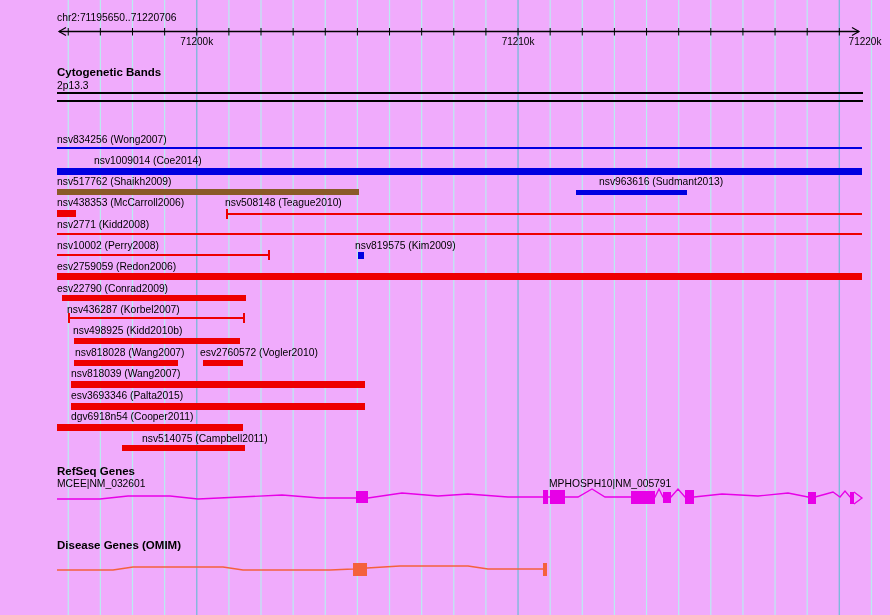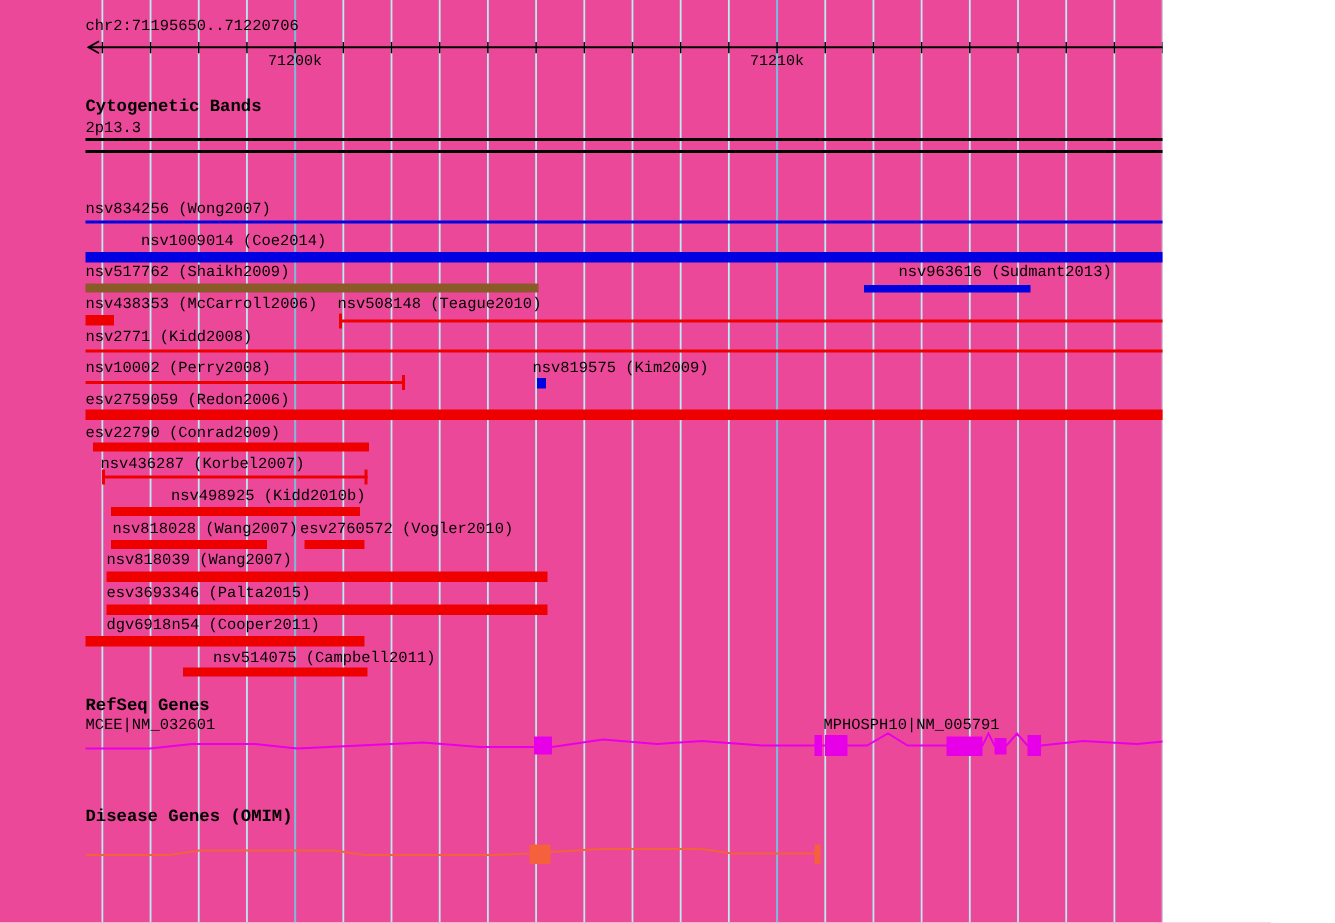--- a/index.html
+++ b/index.html
@@ -1,18 +1,18 @@
 <!DOCTYPE html>
 <html><head>
 <meta charset="utf-8">
 <style>
   html,body{margin:0;padding:0;background:#ffffff;}
   .stage{
-    position:relative;width:775px;height:615px;background:#ec4899;overflow:hidden;
-    font-family:Liberation Mono, monospace;
+    position:relative;width:890px;height:615px;background:#f0abfc;overflow:hidden;
+    font-family:Liberation Sans, sans-serif;
   }
   .stage svg{position:absolute;left:0;top:0;}
   .t{
     position:absolute;font-size:10.3px;line-height:12px;color:#000;
     white-space:pre;letter-spacing:0;
   }
   .hd{font-weight:bold;font-size:11.5px;line-height:12px;}
   .tick-label{font-size:10px;transform:translateX(-50%);}
   .glyph{position:absolute;}
   .hline-black{position:absolute;height:2px;background:#000;}
@@ -116,21 +116,21 @@
       <div class="glyph" style="left: 268px; top: 250px; width: 2px; height: 10px; background: rgb(238, 0, 0);"></div>
       <div class="glyph" style="left: 358px; top: 252px; width: 6px; height: 7px; background: rgb(0, 0, 224);"></div>
       <div class="t" style="left: 57px; top: 261px;">esv2759059 (Redon2006)</div>
       <div class="glyph" style="left: 57px; top: 273px; width: 805px; height: 7px; background: rgb(238, 0, 0);"></div>
       <div class="t" style="left: 57px; top: 283px;">esv22790 (Conrad2009)</div>
       <div class="glyph" style="left: 62px; top: 295px; width: 184px; height: 6px; background: rgb(238, 0, 0);"></div>
       <div class="t" style="left: 67px; top: 304px;">nsv436287 (Korbel2007)</div>
       <div class="glyph" style="left: 68px; top: 317px; width: 177px; height: 2px; background: rgb(238, 0, 0);"></div>
       <div class="glyph" style="left: 68px; top: 313px; width: 2px; height: 10px; background: rgb(238, 0, 0);"></div>
       <div class="glyph" style="left: 243px; top: 313px; width: 2px; height: 10px; background: rgb(238, 0, 0);"></div>
-      <div class="t" style="left: 73px; top: 325px; margin-left: 41px;">nsv498925 (Kidd2010b)</div>
+      <div class="t" style="left: 73px; top: 325px;">nsv498925 (Kidd2010b)</div>
       <div class="glyph" style="left: 74px; top: 338px; width: 166px; height: 6px; background: rgb(238, 0, 0);"></div>
       <div class="t" style="left: 75px; top: 347px;">nsv818028 (Wang2007)</div>
       <div class="t" style="left: 200px; top: 347px;">esv2760572 (Vogler2010)</div>
       <div class="glyph" style="left: 74px; top: 360px; width: 104px; height: 6px; background: rgb(238, 0, 0);"></div>
       <div class="glyph" style="left: 203px; top: 360px; width: 40px; height: 6px; background: rgb(238, 0, 0);"></div>
       <div class="t" style="left: 71px; top: 368px;">nsv818039 (Wang2007)</div>
       <div class="glyph" style="left: 71px; top: 381px; width: 294px; height: 7px; background: rgb(238, 0, 0);"></div>
       <div class="t" style="left: 71px; top: 390px;">esv3693346 (Palta2015)</div>
       <div class="glyph" style="left: 71px; top: 403px; width: 294px; height: 7px; background: rgb(238, 0, 0);"></div>
       <div class="t" style="left: 71px; top: 411px;">dgv6918n54 (Cooper2011)</div>

